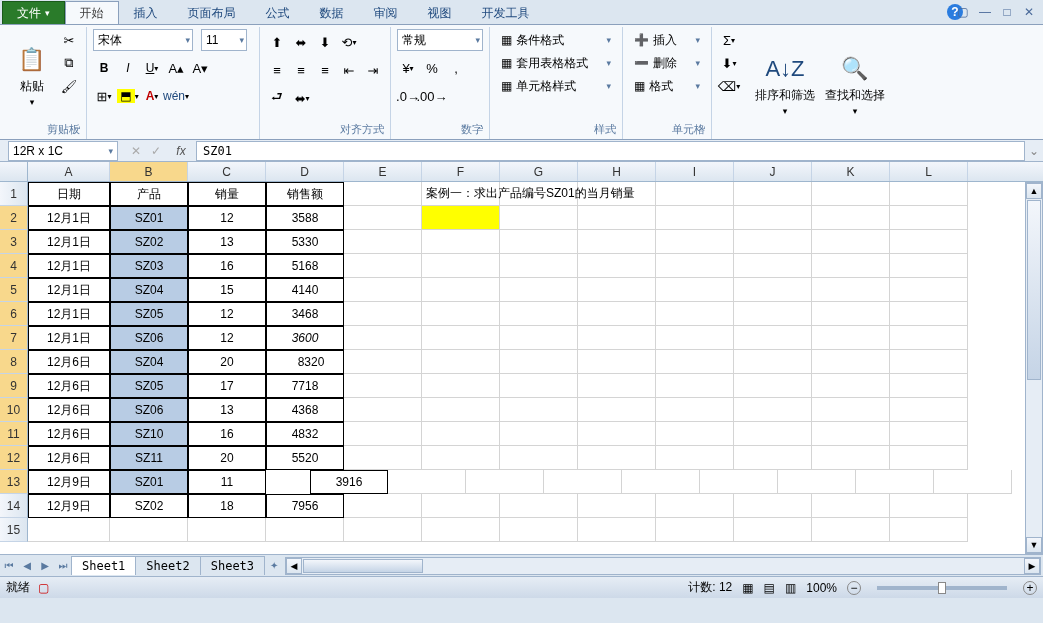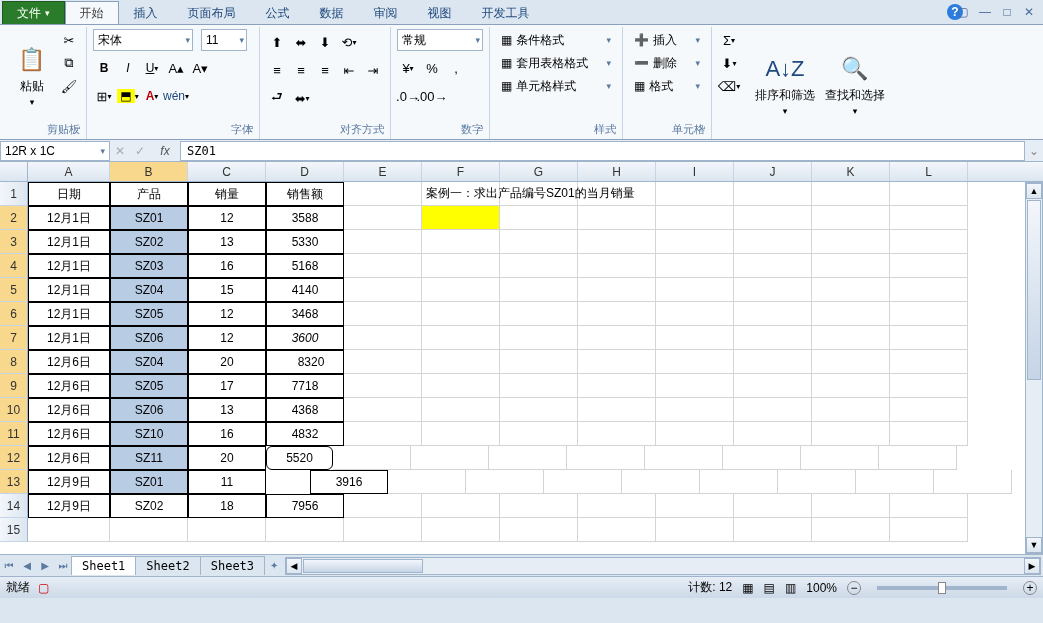--- a/index.html
+++ b/index.html
@@ -23,21 +23,21 @@
 .combo .arrow{margin-left:auto;color:#5a7aa0;font-size:9px}
 .btn-row{display:flex;gap:2px;margin-top:2px}
 .sm-btn{width:22px;height:22px;border:1px solid transparent;display:flex;align-items:center;justify-content:center;cursor:pointer;font-size:13px}
 .font-col{display:flex;flex-direction:column;width:160px}
 .align-col{display:flex;flex-direction:column}
 .num-col{display:flex;flex-direction:column}
 .vstack{display:flex;flex-direction:column;gap:1px}
 .menu-btn{display:flex;align-items:center;height:22px;padding:0 4px;cursor:pointer;gap:4px;border:1px solid transparent}
 .menu-btn .arrow{margin-left:auto;font-size:9px;color:#5a7aa0}
 .namebox-row{height:22px;background:#e6edf5;border-bottom:1px solid #a0b4cc;display:flex;align-items:center}
-.namebox{width:110px;height:20px;border:1px solid #a0b4cc;background:#fff;margin:0 0;display:flex;align-items:center;padding:8px 4px;font-family:Consolas,monospace}
+.namebox{width:110px;height:20px;border:1px solid #a0b4cc;background:#fff;margin:0 8px;display:flex;align-items:center;padding:8px 4px;font-family:Consolas,monospace}
 .namebox .arrow{margin-left:auto;font-size:9px;color:#5a7aa0}
 .fx-lbl{width:30px;text-align:center;font-style:italic;color:#555}
 .fx-input{flex:1;height:20px;border:1px solid #a0b4cc;background:#fff;padding:0 6px;font-family:Consolas,monospace}
 .sheet-area{position:relative;background:#fff;height:414px}
 .col-hdrs{display:flex;height:20px;background:linear-gradient(#f3f6fb,#dce6f0);border-bottom:1px solid #9eb6ce}
 .corner{width:28px;border-right:1px solid #9eb6ce;background:linear-gradient(#f3f6fb,#dce6f0)}
 .col-h{border-right:1px solid #c5d4e6;display:flex;align-items:center;justify-content:center;color:#333;cursor:pointer}
 .col-h.sel{background:#f8d88c}
 .rows{height:372px;overflow:hidden}
 .row{display:flex;height:24px}
@@ -139,21 +139,20 @@
         <div class="sm-btn">
             <span style="color:#c00000"><b>A</b></span>
             <span style="font-size:8px">▾</span>
           </div>
         <div class="sm-btn">
             <span style="color:#1f497d">wén</span>
             <span style="font-size:8px">▾</span>
           </div>
       </div>
     </div>
-    <div class="group-label">字体</div>
   </div>
 
   <div class="group">
     <div class="group-body align-col">
       <div class="btn-row">
         <div class="sm-btn">⬆</div>
         <div class="sm-btn">⬌</div>
         <div class="sm-btn">⬇</div>
         <div class="sm-btn">⟲<span style="font-size:8px">▾</span></div>
       </div>
@@ -452,21 +451,21 @@
         <div class="cell" style="width: 78px;"></div>
         <div class="cell" style="width: 78px;"></div>
         <div class="cell" style="width: 78px;"></div>
         <div class="cell" style="width: 78px;"></div>
       </div>
       <div class="row">
         <div class="row-h sel">12</div>
         <div class="cell bord" style="width: 82px;">12月6日</div>
         <div class="cell bord sel" style="width: 78px;">SZ11</div>
         <div class="cell bord" style="width: 78px;">20</div>
-        <div class="cell bord" style="width: 67px; border-radius: 6px;">5520</div>
+        <div class="cell bord" style="width: 78px;">5520</div>
         <div class="cell" style="width: 78px;"></div>
         <div class="cell" style="width: 78px;"></div>
         <div class="cell" style="width: 78px;"></div>
         <div class="cell" style="width: 78px;"></div>
         <div class="cell" style="width: 78px;"></div>
         <div class="cell" style="width: 78px;"></div>
         <div class="cell" style="width: 78px;"></div>
         <div class="cell" style="width: 78px;"></div>
       </div>
       <div class="row">

